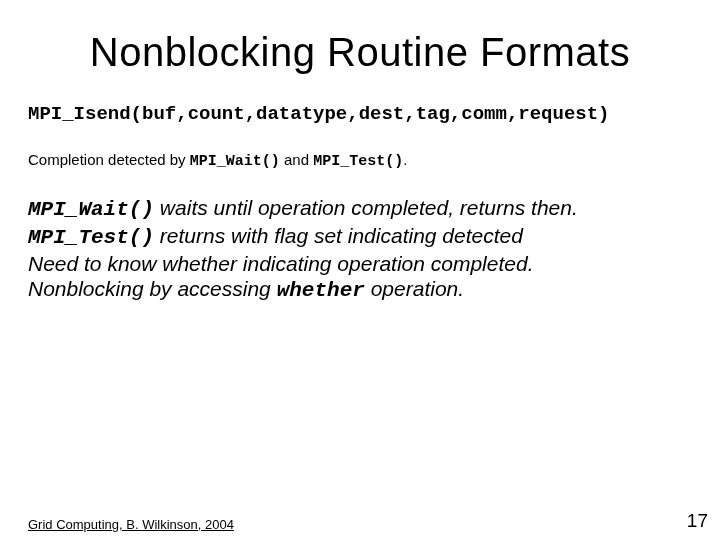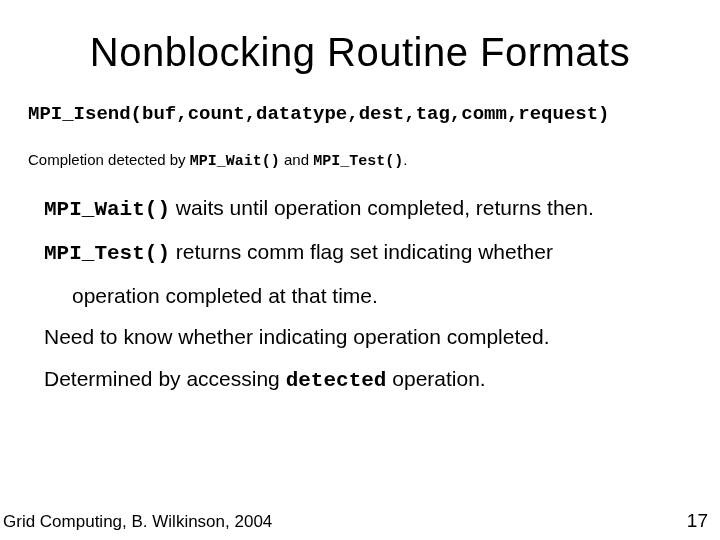--- a/index.html
+++ b/index.html
@@ -41,34 +41,36 @@
   }
   .para .mono {
     font-family: "Courier New", Courier, monospace;
     font-weight: bold;
   }
   .list {
     font-size: 21px;
     line-height: 1.22;
   }
   .list .line {
-    margin: 16px;
+    margin: 0;
+    font-style: italic;
   }
   .list .indent {
     padding-left: 28px;
   }
   .list .mono {
     font-family: "Courier New", Courier, monospace;
     font-weight: bold;
   }
   .footer-left {
     position: absolute;
-    left: 3px;
+    left: 28px;
     bottom: 8px;
-    font-size: 17px;
+    font-size: 13px;
+    text-decoration: underline;
   }
   .footer-right {
     position: absolute;
     right: 12px;
     bottom: 8px;
     font-size: 19px;
     margin-left: 30px;
   }
 </style>
 </head>
@@ -83,25 +85,24 @@
 
   <p class="para">
     <span>Completion detected by </span><span class="mono">MPI_Wait()</span><span> and </span><span class="mono">MPI_Test()</span><span>.</span>
   </p>
 
   <div class="list">
     <p class="line">
       <span class="mono">MPI_Wait()</span><span> waits until operation completed, returns then.</span>
     </p>
     <p class="line">
-      <span class="mono">MPI_Test()</span><span> returns comm flag set indicating whether</span>
+      <span class="mono">MPI_Test()</span><span> returns with flag set indicating detected</span>
     </p>
-    <p class="line indent">operation completed at that time.</p>
     <p class="line">Need to know whether indicating operation completed.</p>
     <p class="line">
-      <span>Determined by accessing </span><span class="mono">detected</span><span> operation.</span>
+      <span>Nonblocking by accessing </span><span class="mono">whether</span><span> operation.</span>
     </p>
   </div>
 
   <div class="footer-left">Grid Computing, B. Wilkinson, 2004</div>
   <div class="footer-right">17</div>
 
 </div>
 
 </body></html>

